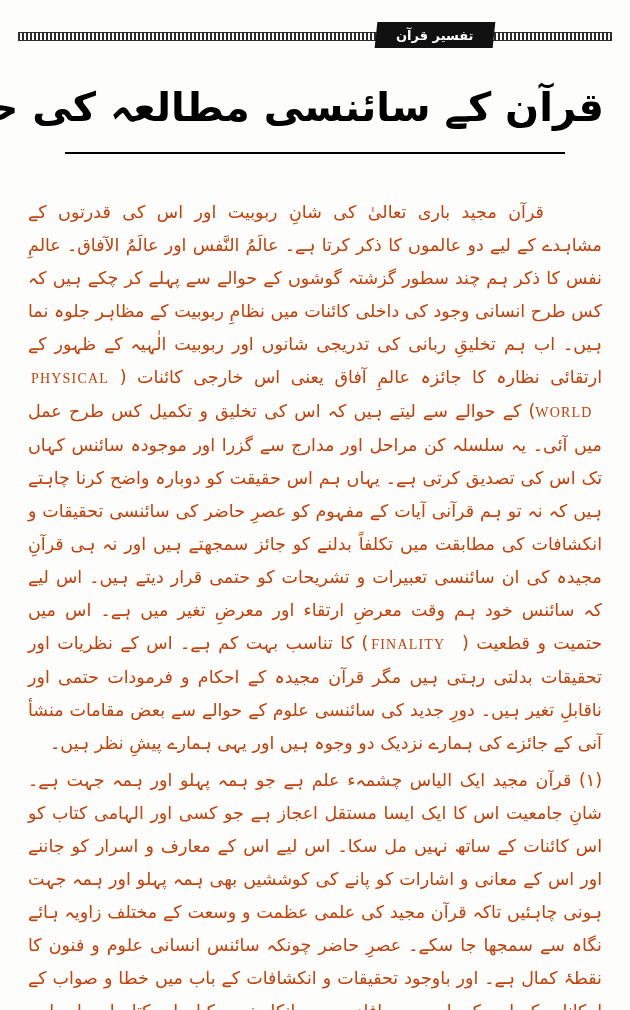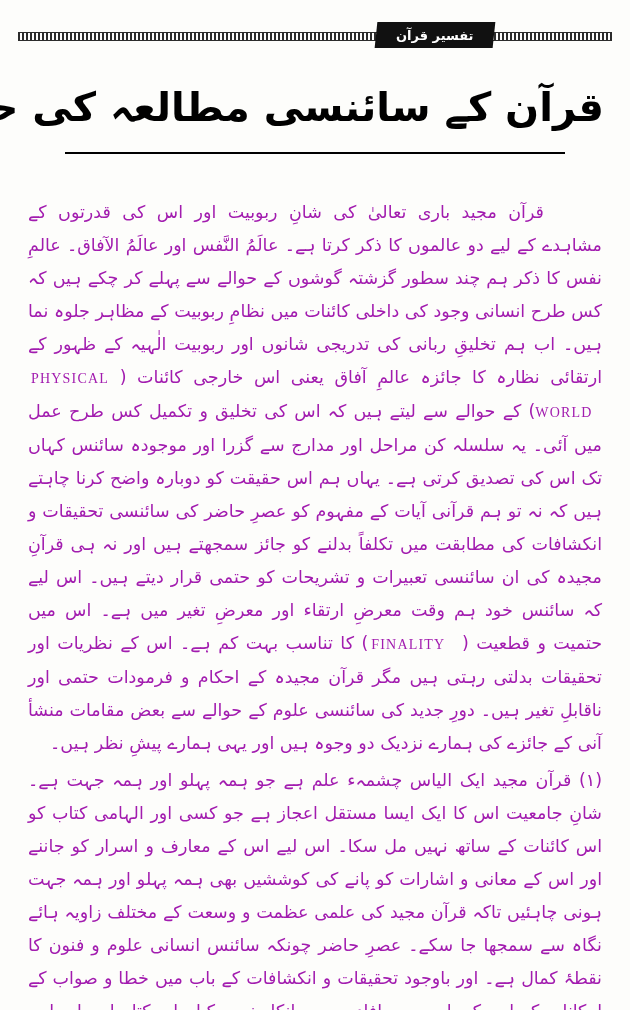--- a/index.html
+++ b/index.html
@@ -100,21 +100,21 @@
     left: 28px;
     right: 28px;
     bottom: 68px;
     direction: rtl;
     text-align: justify;
   }
   .para {
     direction: rtl;
     font-size: 17.5px;
     line-height: 33px;
-    color: #a21caf;
+    color: #c2410c;
     text-align: justify;
     text-justify: inter-word;
     margin: 0 0 4px 0;
     font-family: "DejaVu Sans", sans-serif;
   }
   .para.indent-first {
     text-indent: 58px;
   }
   .latin {
     direction: ltr;

